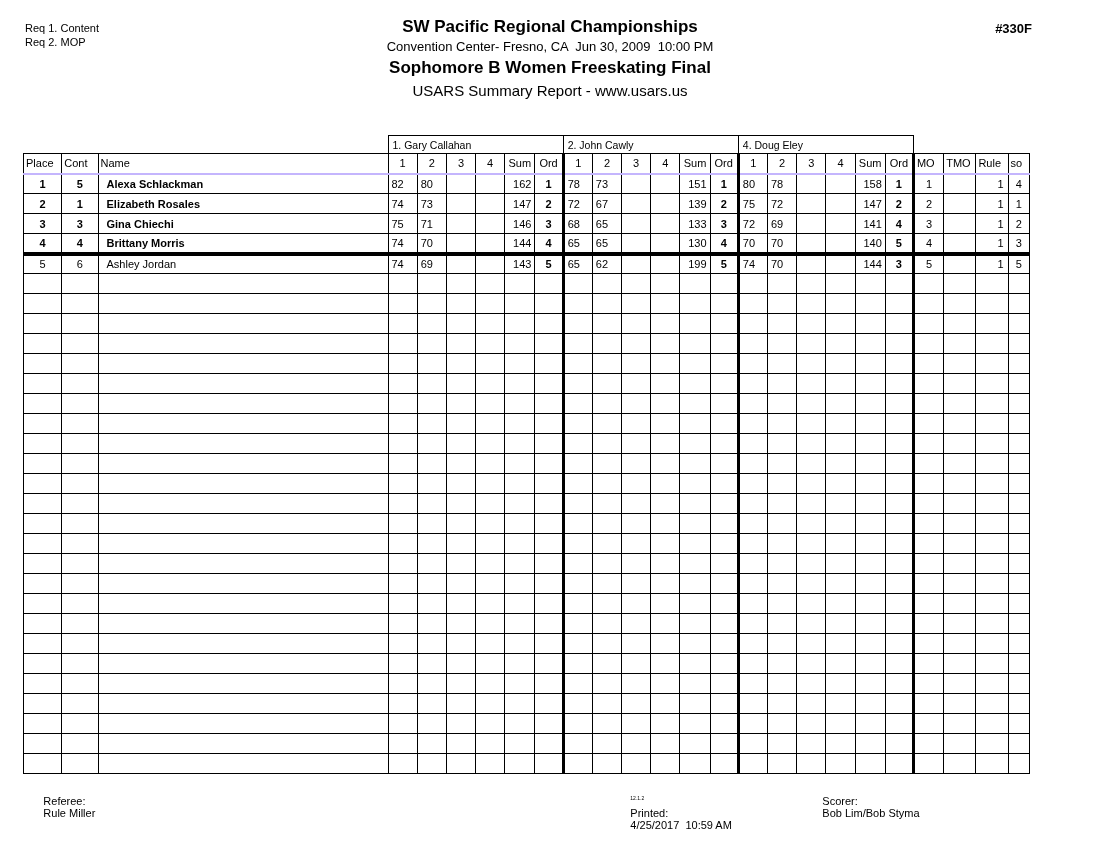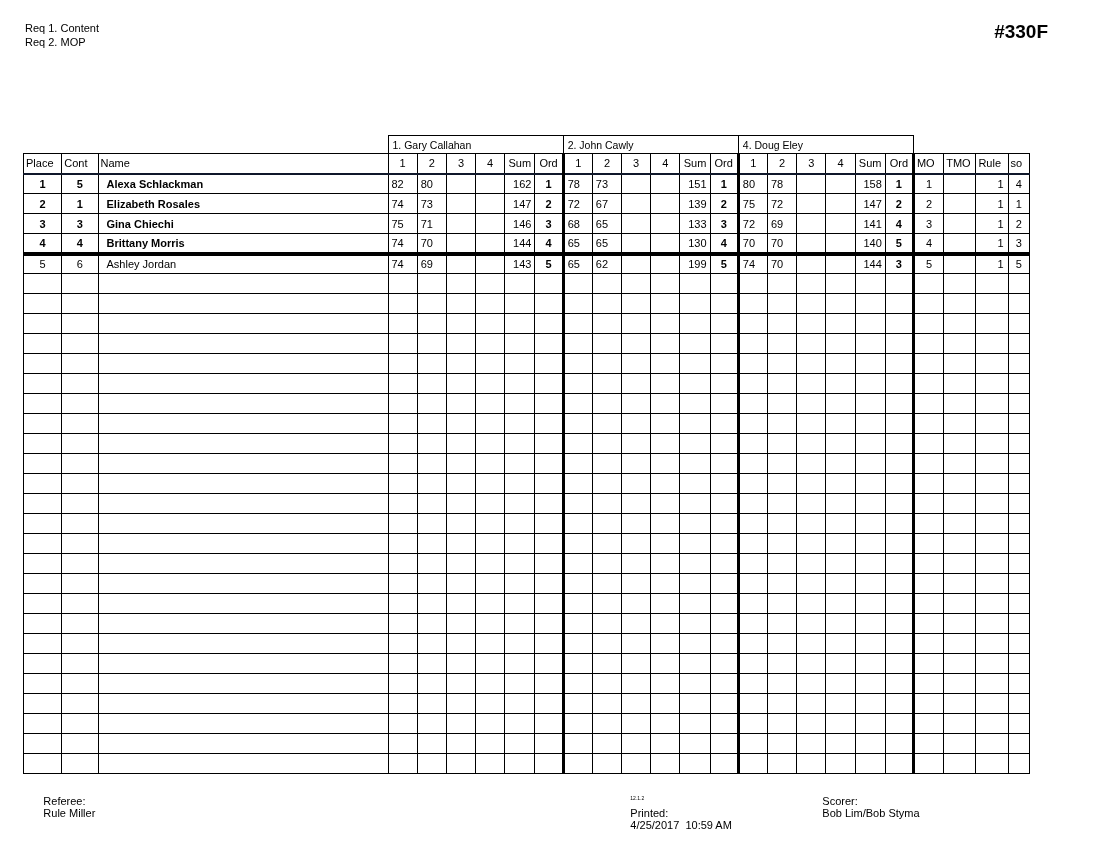--- a/index.html
+++ b/index.html
@@ -13,21 +13,21 @@
   }
   .page { position: relative; width: 1100px; height: 850px; }
 
   
   .req-lines { position: absolute; top: 21px; left: 25px; font-size: 11px; line-height: 1.3; }
   .titles { position: absolute; top: 17px; left: 0; width: 1100px; text-align: center; }
   .t-main  { font-size: 17px; font-weight: bold; white-space: pre; }
   .t-venue { font-size: 13px; margin-top: 2px; white-space: pre; }
   .t-event { font-size: 17px; font-weight: bold; margin-top: 4px; white-space: pre; }
   .t-report{ font-size: 15px; margin-top: 4px; white-space: pre; }
-  .evt-num { position: absolute; top: 21px; right: 52px; font-size: 19px; font-weight: bold; text-align: center; }
+  .evt-num { position: absolute; top: 21px; right: 68px; font-size: 13px; font-weight: bold; text-align: center; }
 
   
   table.results {
     position: absolute; top: 135px; left: 23px;
     width: 1007px;
     border-collapse: collapse;
     table-layout: fixed;
   }
   td, th {
     border: 1px solid #000;
@@ -39,21 +39,21 @@
     white-space: nowrap;
     vertical-align: middle;
   }
   tr.judge-row td { border: none; height: 18px; }
   tr.judge-row td.judge-cell {
     border: 1px solid #000;
     font-size: 10.5px;
     text-align: left;
     padding-left: 4px;
   }
-  #col-header-row th { border-bottom: 2px solid #0f172a; text-align: left; }
+  #col-header-row th { border-bottom: 2px solid #c4b5fd; text-align: left; }
   #col-header-row th.h-center { text-align: center; }
   .thickR { border-right: 3px solid #000 !important; }
   tr.cut-row td { border-bottom: 4px solid #000; }
 
   .c-place { text-align: center; }
   .c-cont  { text-align: center; }
   .c-name  { text-align: left; padding-left: 8px; }
   .c-score { text-align: left; padding-left: 3px; }
   .c-sum   { text-align: right; padding-right: 3px; }
   .c-ord   { text-align: center; font-weight: bold; }
@@ -73,20 +73,26 @@
 </head>
 <body>
 
 <div class="page">
 
   <div class="req-lines">
     <div>Req 1.  Content</div>
     <div>Req 2.  MOP</div>
   </div>
 
+  <div class="titles">
+    <div class="t-main">SW Pacific Regional Championships</div>
+    <div class="t-venue">Convention Center- Fresno, CA  Jun 30, 2009  10:00 PM</div>
+    <div class="t-event">Sophomore B Women Freeskating Final</div>
+    <div class="t-report">USARS Summary Report - www.usars.us</div>
+  </div>
 
   <div class="evt-num">#330F</div>
 
   <table class="results">
     <colgroup>
       <col style="width:38px">
         <col style="width:36px">
         <col style="width:288px">
       <col style="width:29px">
         <col style="width:29px">

